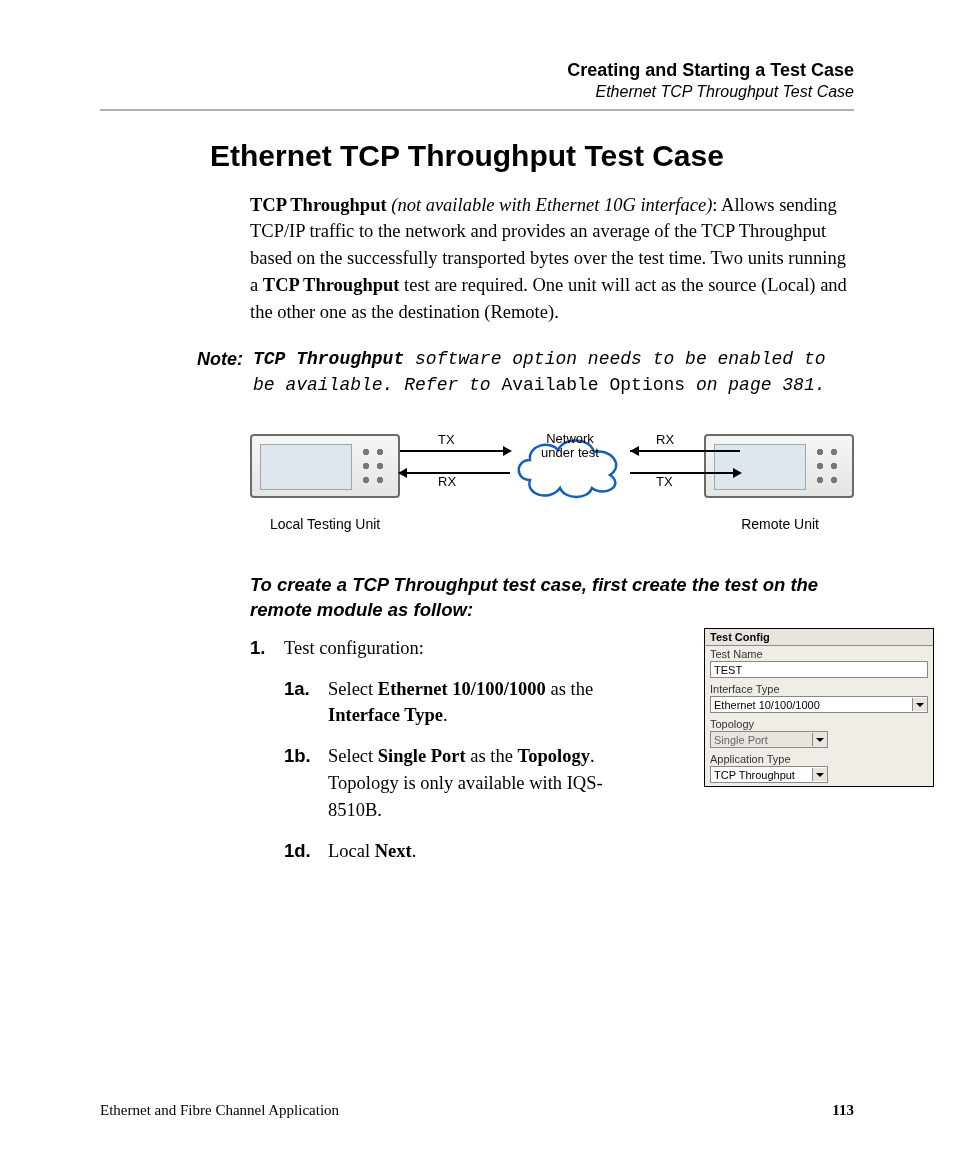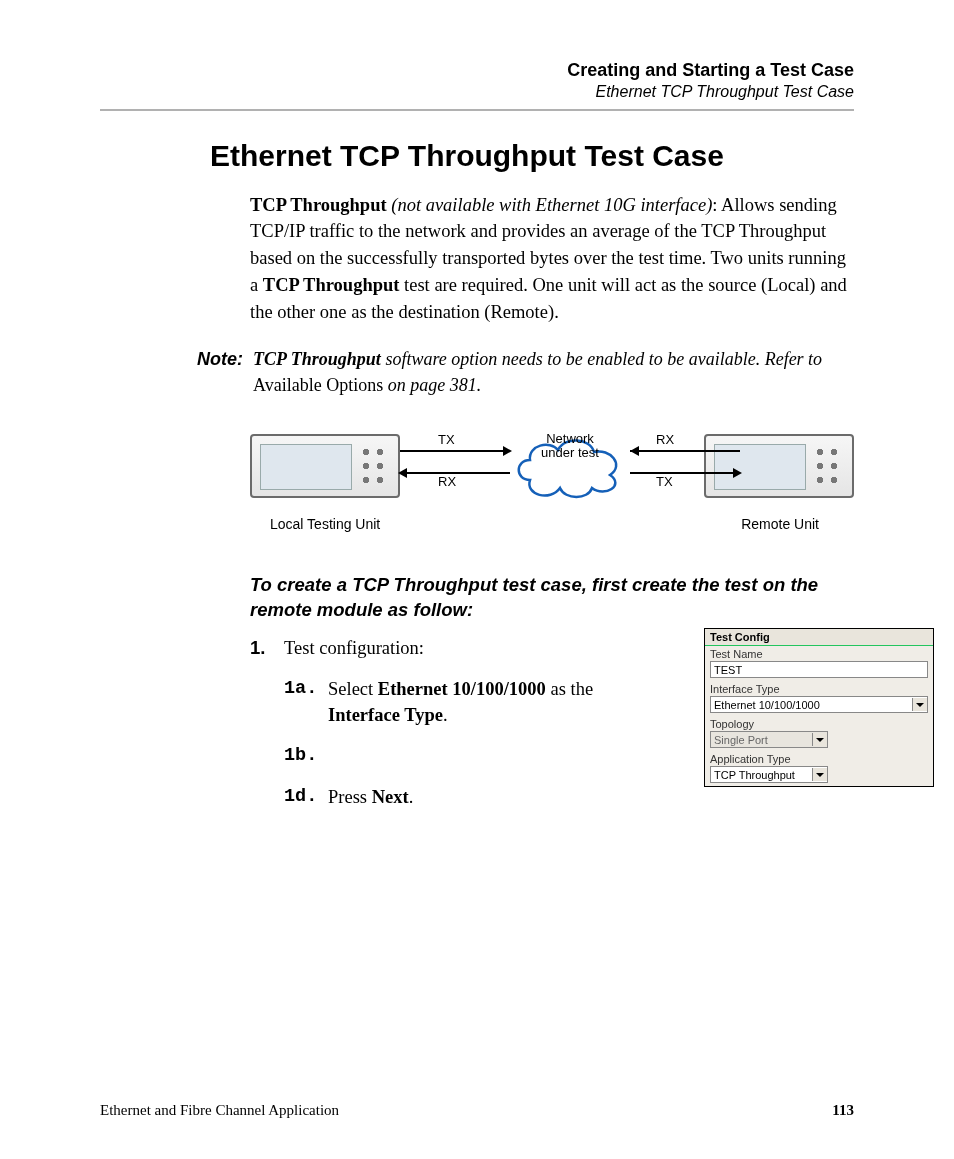--- a/index.html
+++ b/index.html
@@ -61,21 +61,21 @@
   }
   .note-label {
     font-family: 'Trebuchet MS', sans-serif;
     font-weight: bold;
     font-style: italic;
     width: 65px;
     flex: 0 0 65px;
     text-align: right;
     padding-right: 10px;
   }
-  .note-body { flex: 1; }
+  .note-body { flex: 1; font-family: Liberation Mono, monospace; }
   .note-body .b { font-weight: bold; }
   .note-body .i { font-style: italic; }
 
   
   .diagram {
     margin: 30px 0 25px 150px;
     position: relative;
     height: 120px;
   }
   .unit {
@@ -173,21 +173,21 @@
   .substeps {
     margin-top:14px;
   }
   .substep {
     display:flex;
     margin-bottom:14px;
     font-size:18.5px;
     line-height:1.45;
   }
   .sub-num {
-    font-family:Liberation Mono, monospace; font-weight:bold;
+    font-family:Liberation Sans, sans-serif; font-weight:bold;
     width:44px; flex:0 0 44px;
   }
   .sub-body { flex:1; }
   .sub-body .b { font-weight:bold; }
   .sub-body.narrow { max-width: 310px; }
 
   
   .panel {
     position:absolute;
     right:20px; top:628px;
@@ -301,25 +301,28 @@
       <span>Test configuration:</span>
       <div class="substeps">
         <div class="substep">
           <div class="sub-num">1a.</div>
           <div class="sub-body narrow">
             <span>Select </span><span class="b">Ethernet 10/100/1000</span><span> as the </span><span class="b">Interface Type</span><span>.</span>
           </div>
         </div>
         <div class="substep">
           <div class="sub-num">1b.</div>
+          <div class="sub-body narrow">
+            <span>Select </span><span class="b">Single Port</span><span> as the </span><span class="b">Topology</span><span>. Topology is only available with IQS-8510B.</span>
+          </div>
         </div>
         <div class="substep">
           <div class="sub-num">1d.</div>
           <div class="sub-body">
-            <span>Press </span><span class="b">Next</span><span>.</span>
+            <span>Local </span><span class="b">Next</span><span>.</span>
           </div>
         </div>
       </div>
     </div>
   </div>
 
   <div class="panel">
     <div class="title">Test Config</div>
     <div class="label">Test Name</div>
     <div class="field">

